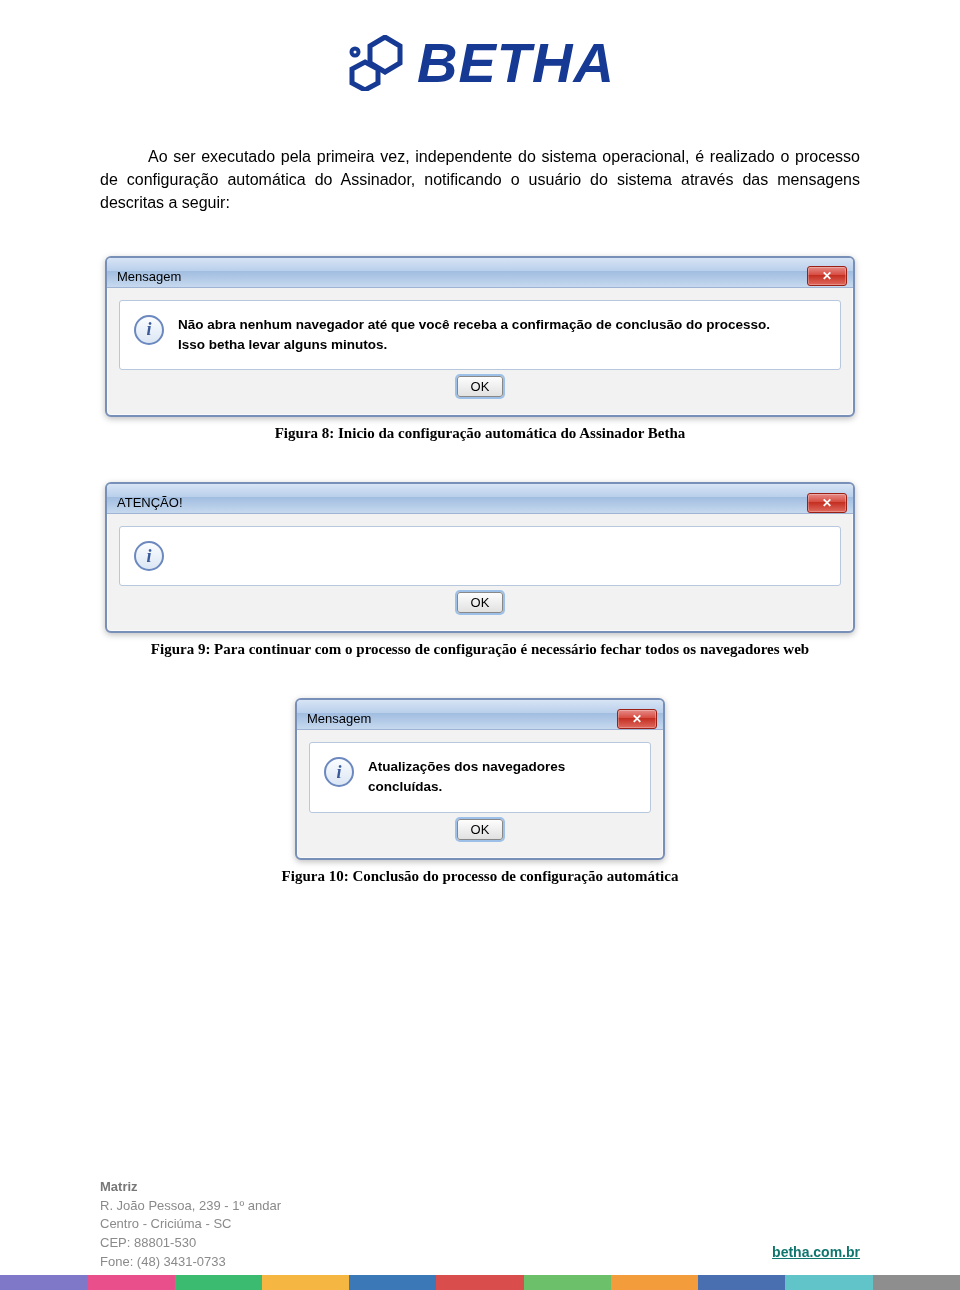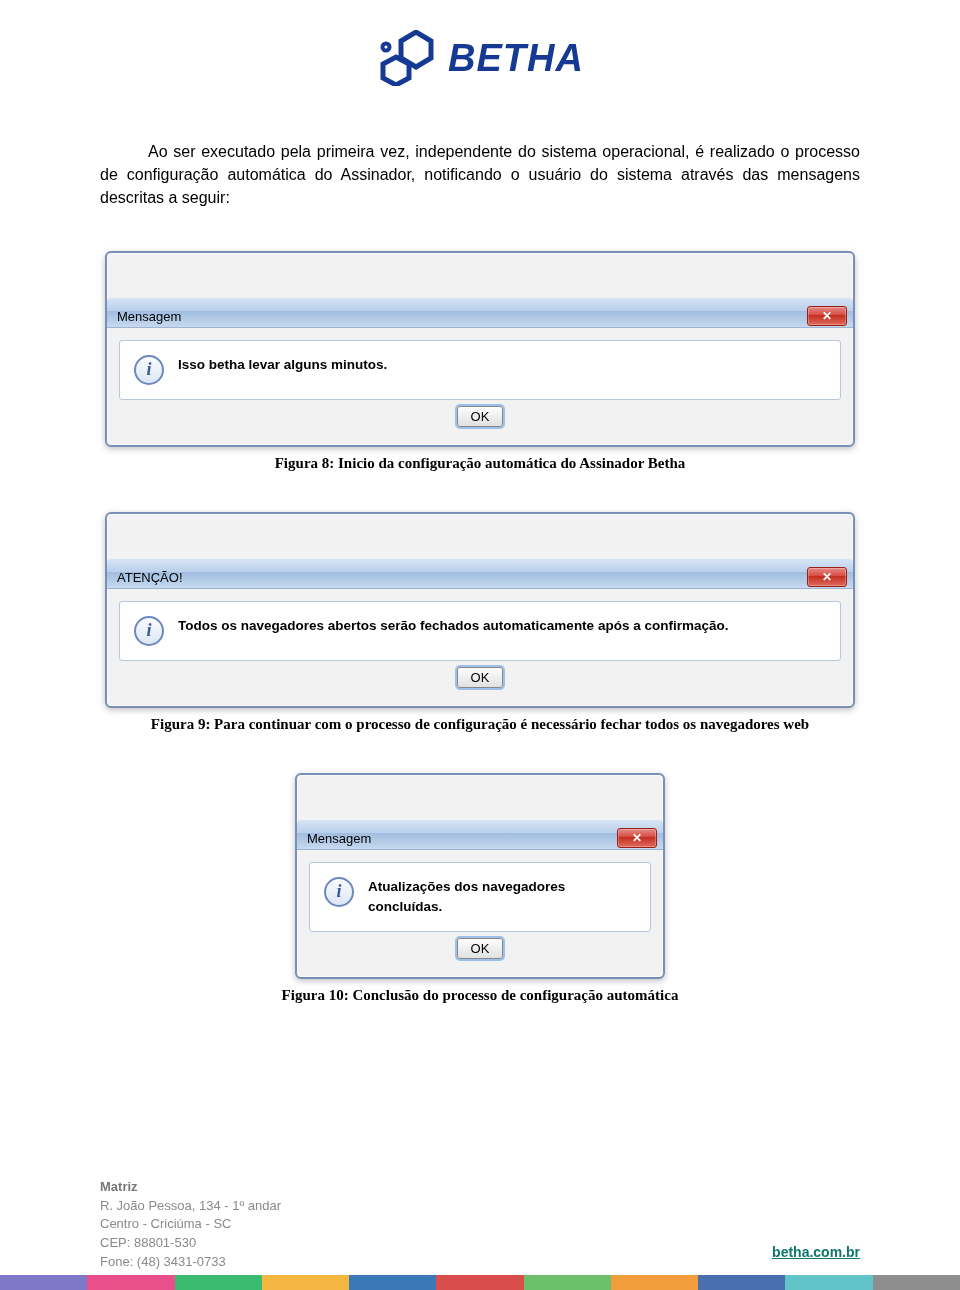--- a/index.html
+++ b/index.html
@@ -18,21 +18,21 @@
     text-align: center;
     margin-bottom: 50px;
   }
   .logo {
     display: inline-flex;
     align-items: center;
     gap: 12px;
   }
   .logo-text {
     font-weight: 900;
-    font-size: 38px;
+    font-size: 56px;
     color: #163a94;
     letter-spacing: 1px;
     font-style: italic;
   }
   h2.section-title {
     font-family: "Times New Roman", serif;
     font-size: 26px;
     font-weight: bold;
     margin-bottom: 24px;
   }
@@ -66,21 +66,20 @@
   .dialog.med  { width: 370px; }
   .dialog .titlebar {
     display: flex;
     align-items: center;
     justify-content: space-between;
     background: linear-gradient(180deg,#d7e4f5 0%, #b9cfeb 45%, #a1bde0 46%, #c6d9ef 100%);
     border-bottom: 1px solid #9fb4d4;
     height: 30px;
     padding: 8px 6px 0 10px;
     border-radius: 4px 4px 0 0;
-    margin-top: 45px;
   }
   .dialog .titlebar .title {
     font-size: 13px;
     color: #000;
   }
   .dialog .close-btn {
     width: 40px; height: 20px;
     border-radius: 3px;
     background: linear-gradient(180deg,#e58b87 0%, #d74a3f 45%, #c32e20 46%, #e06a5f 100%);
     border:1px solid #9a2015;
@@ -185,41 +184,39 @@
 
   <div class="dialog wide">
     <div class="titlebar">
       <span class="title">Mensagem</span>
       <div class="close-btn">✕</div>
     </div>
     <div class="body">
       <div class="content-frame">
         <div class="info-icon">i</div>
         <div class="msg">
+          <span>Não abra nenhum navegador até que você receba a confirmação de conclusão do processo.</span>
           <span class="line2">Isso betha levar alguns minutos.</span>
         </div>
       </div>
       <div class="btn-row">
         <button class="ok-btn">OK</button>
       </div>
     </div>
   </div>
   <div class="caption">Figura 8: Inicio da configuração automática do Assinador Betha</div>
 
   <div class="dialog wide">
     <div class="titlebar">
       <span class="title">ATENÇÃO!</span>
       <div class="close-btn">✕</div>
     </div>
     <div class="body">
       <div class="content-frame">
         <div class="info-icon">i</div>
-        <div class="msg">
-          <span>Todos os navegadores abertos serão fechados automaticamente após a confirmação.</span>
-        </div>
       </div>
       <div class="btn-row">
         <button class="ok-btn">OK</button>
       </div>
     </div>
   </div>
   <div class="caption">Figura 9: Para continuar com o processo de configuração é necessário fechar todos os navegadores web</div>
 
   <div class="dialog med">
     <div class="titlebar">
@@ -237,21 +234,21 @@
         <button class="ok-btn">OK</button>
       </div>
     </div>
   </div>
   <div class="caption">Figura 10: Conclusão do processo de configuração automática</div>
 
 </div>
 
 <div class="footer">
   <div class="matriz">Matriz</div>
-  <div>R. João Pessoa, 134 - 1º andar</div>
+  <div>R. João Pessoa, 239 - 1º andar</div>
   <div>Centro - Criciúma - SC</div>
   <div>CEP: 88801-530</div>
   <div>Fone: (48) 3431-0733</div>
 </div>
 <div class="footer-url">betha.com.br</div>
 
 <div class="stripe">
   <span style="background:#7f77c7"></span>
   <span style="background:#e84f8b"></span>
   <span style="background:#3bbb6f"></span>

